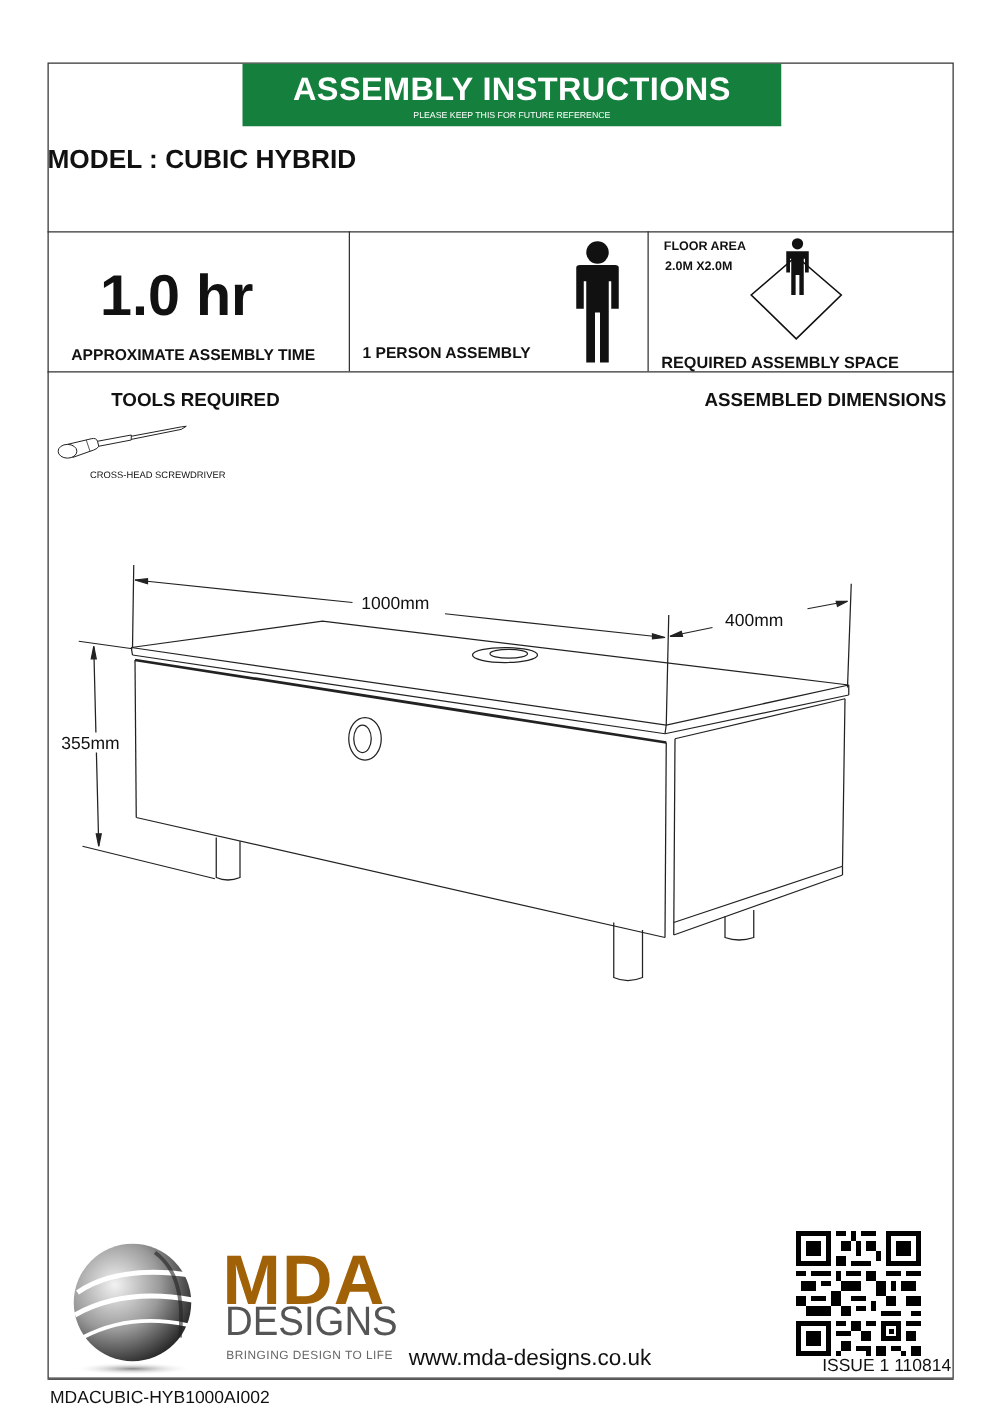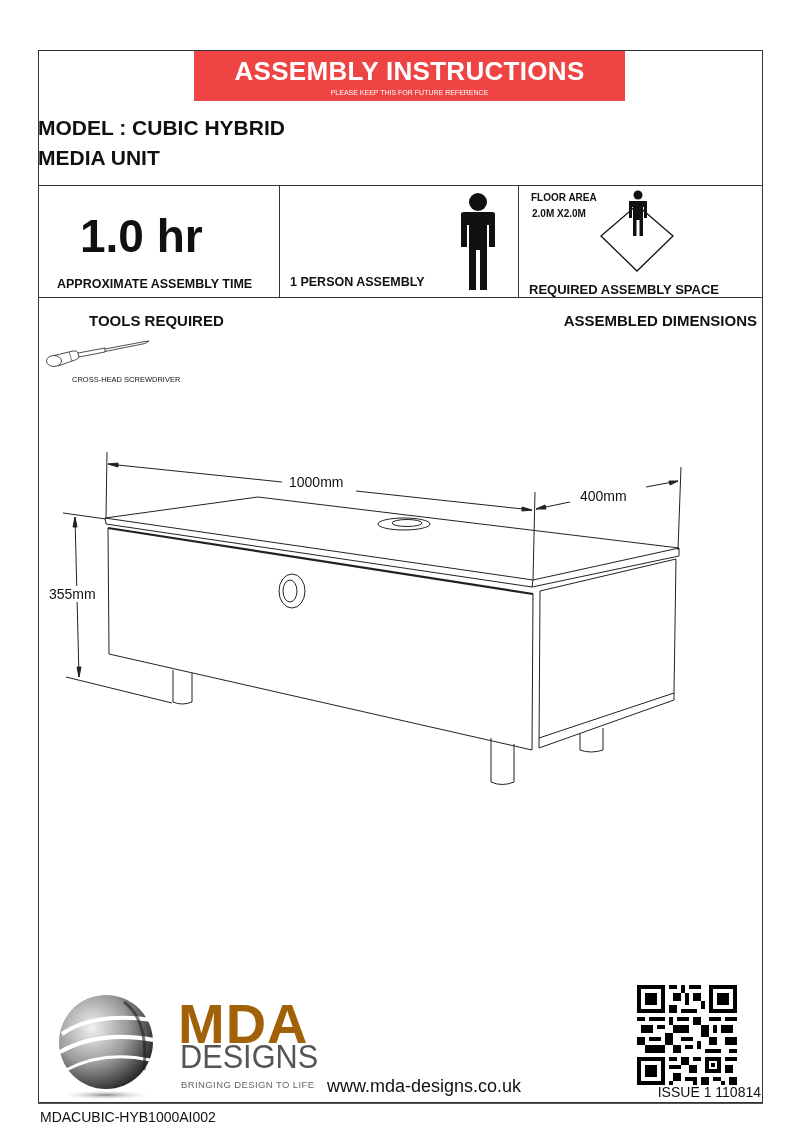--- a/index.html
+++ b/index.html
@@ -1,19 +1,19 @@
 <!DOCTYPE html>
 <html><head>
 <meta charset="utf-8">
 <style>
   html, body { margin: 0; padding: 0; background: #ffffff; }
   body { width: 802px; height: 1134px; position: relative; overflow: hidden; font-family: "Liberation Sans", sans-serif; color: #111; }
   .frame { position: absolute; left: 38px; top: 50px; width: 725px; height: 1053px; border: 1.5px solid #333; box-sizing: border-box; }
   .frame-bottom2 { position: absolute; left: 38px; top: 1103px; width: 725px; height: 0; border-top: 1.5px solid #555; }
-  .banner { position: absolute; left: 194px; top: 51px; width: 431px; height: 50px; background: #ef4444; color: #fff; text-align: center; }
+  .banner { position: absolute; left: 194px; top: 51px; width: 431px; height: 50px; background: #15803d; color: #fff; text-align: center; }
   .banner-title { font-weight: bold; font-size: 26px; letter-spacing: 0.3px; line-height: 34px; padding-top: 3px; }
   .banner-sub { font-size: 7px; line-height: 10px; }
   .model { position: absolute; left: 38px; top: 113px; width: 725px; text-align: left; font-weight: bold; font-size: 21px; line-height: 30px; }
   .hline { position: absolute; height: 0; border-top: 1.5px solid #333; }
   .vline { position: absolute; width: 0; border-left: 1.5px solid #333; }
   .time-value { position: absolute; left: 80px; top: 208px; font-weight: bold; font-size: 46px; line-height: 56px; }
   .label-bold { position: absolute; font-weight: bold; font-size: 12.5px; line-height: 16px; }
   .small-bold { position: absolute; font-weight: bold; font-size: 10px; line-height: 12px; }
   .section-head { position: absolute; font-weight: bold; font-size: 15px; line-height: 18px; }
   .tool-label { position: absolute; left: 72px; top: 375px; font-size: 7.5px; line-height: 10px; }
@@ -32,21 +32,20 @@
 <div class="frame"></div>
 <div class="frame-bottom2"></div>
 
 <div class="banner">
   <div class="banner-title">ASSEMBLY INSTRUCTIONS</div>
   <div class="banner-sub">PLEASE KEEP THIS FOR FUTURE REFERENCE</div>
 </div>
 
 <div class="model">
   <div>MODEL : CUBIC HYBRID</div>
-  <div>MEDIA UNIT</div>
 </div>
 
 <div class="hline" style="left:38px; top:185px; width:725px;"></div>
 <div class="hline" style="left:38px; top:297px; width:725px;"></div>
 <div class="vline" style="left:279px; top:185px; height:112px;"></div>
 <div class="vline" style="left:518px; top:185px; height:112px;"></div>
 
 <div class="time-value">1.0 hr</div>
 <div class="label-bold" style="left:57px; top:276px;">APPROXIMATE ASSEMBLY TIME</div>
 

